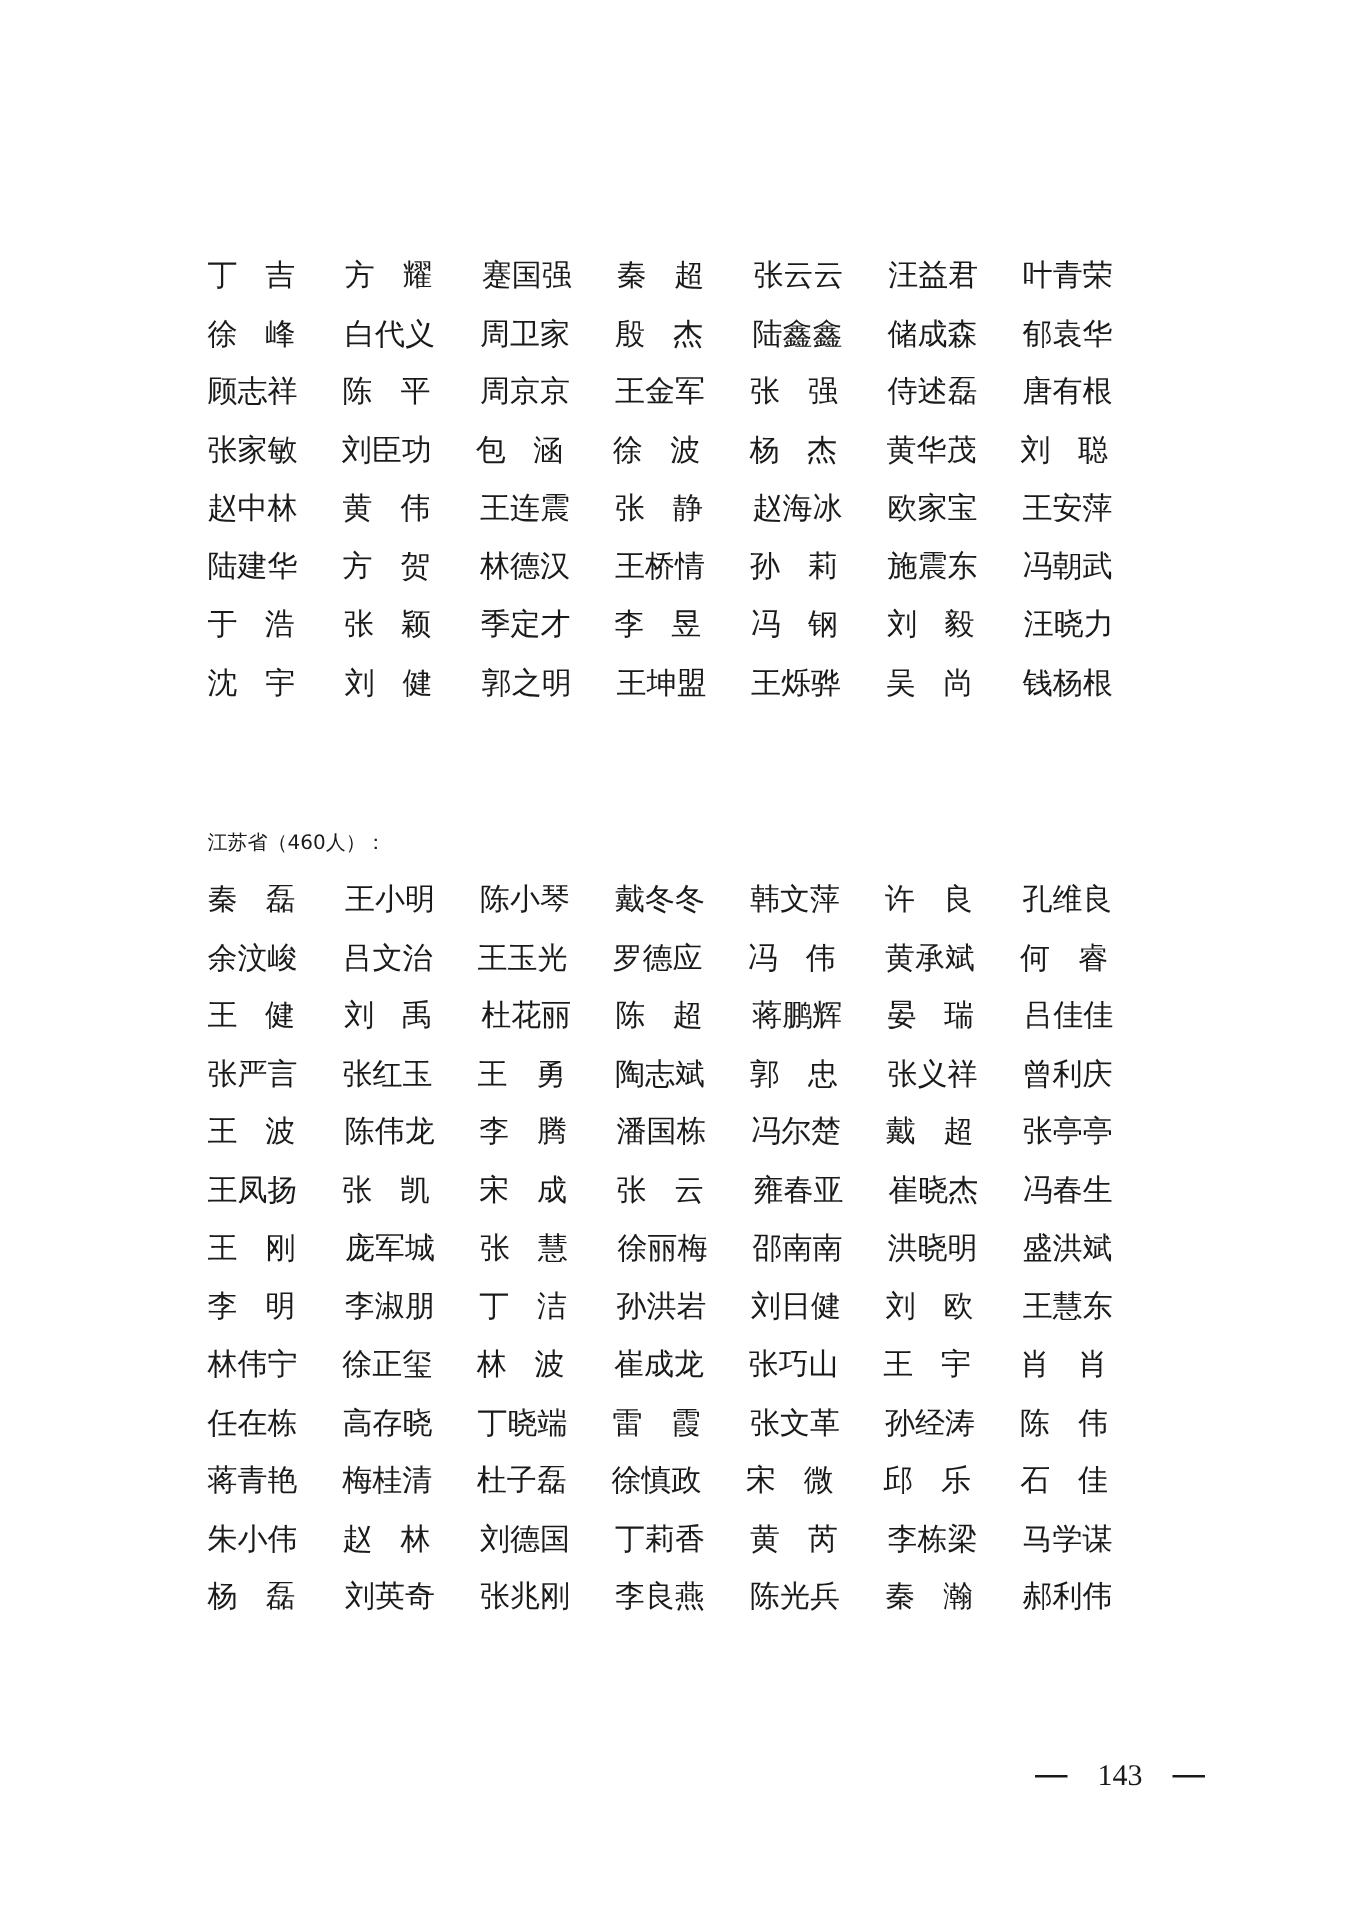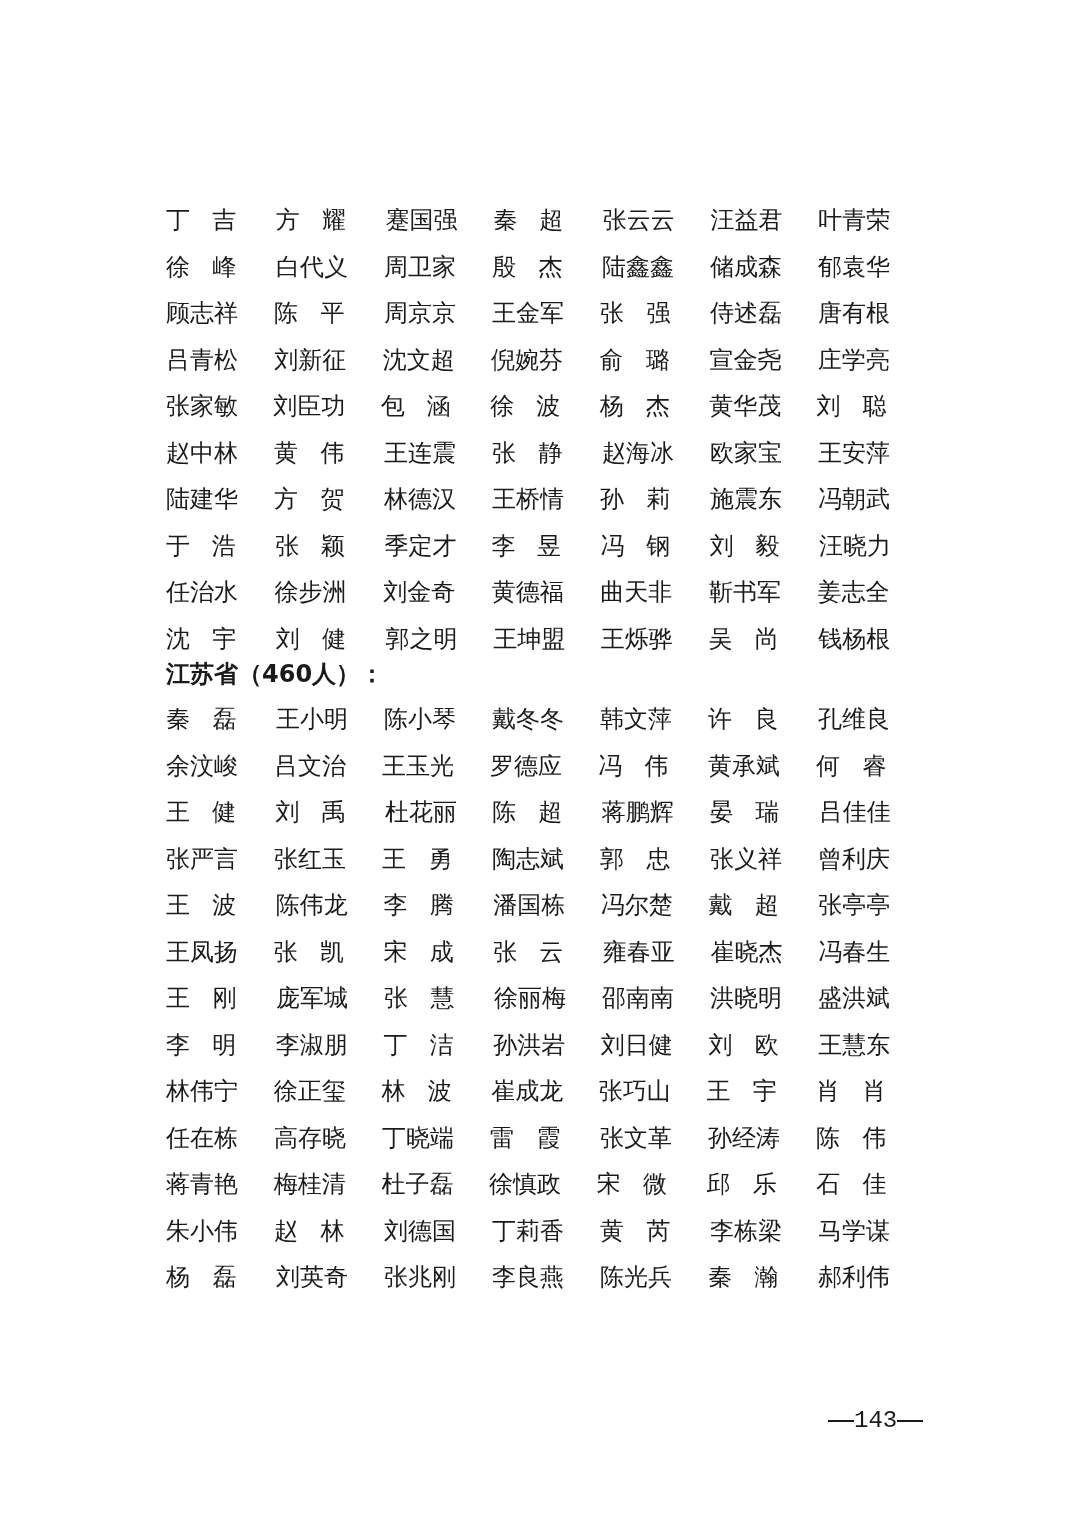--- a/index.html
+++ b/index.html
@@ -46,36 +46,36 @@
       justify-content: space-between;
       margin-right: 39.5px;
     }
     .name .ch {
       display: inline-block;
     }
     .heading {
       position: absolute;
       left: 166px;
       top: 659px;
-      font-size: 24px;
-      font-weight: bold;
+      font-size: 16px;
+      font-weight: normal;
       font-family: "DejaVu Sans", "Liberation Sans", sans-serif;
       line-height: 30px;
       white-space: nowrap;
     }
     .page-number {
       position: absolute;
       left: 828px;
       top: 1406px;
       font-size: 24px;
-      font-family: Liberation Mono, monospace;
+      font-family: Liberation Serif, serif;
       line-height: 30px;
       display: flex;
       align-items: center;
-      gap: 0;
+      gap: 24px;
     }
     .page-number .dash {
       display: inline-block;
       width: 26px;
       height: 2px;
       background: #1a1a1a;
     }
   </style>
 </head>
 <body>
@@ -124,32 +124,20 @@
         <div class="name">周京京</div>
         <div class="name">王金军</div>
         <div class="name two">
           <span class="ch">张</span>
           <span class="ch">强</span>
         </div>
         <div class="name">侍述磊</div>
         <div class="name">唐有根</div>
       </div>
       <div class="row">
-        <div class="name">吕青松</div>
-        <div class="name">刘新征</div>
-        <div class="name">沈文超</div>
-        <div class="name">倪婉芬</div>
-        <div class="name two">
-          <span class="ch">俞</span>
-          <span class="ch">璐</span>
-        </div>
-        <div class="name">宣金尧</div>
-        <div class="name">庄学亮</div>
-      </div>
-      <div class="row">
         <div class="name">张家敏</div>
         <div class="name">刘臣功</div>
         <div class="name two">
           <span class="ch">包</span>
           <span class="ch">涵</span>
         </div>
         <div class="name two">
           <span class="ch">徐</span>
           <span class="ch">波</span>
         </div>
@@ -209,29 +197,20 @@
         </div>
         <div class="name two">
           <span class="ch">冯</span>
           <span class="ch">钢</span>
         </div>
         <div class="name two">
           <span class="ch">刘</span>
           <span class="ch">毅</span>
         </div>
         <div class="name">汪晓力</div>
-      </div>
-      <div class="row">
-        <div class="name">任治水</div>
-        <div class="name">徐步洲</div>
-        <div class="name">刘金奇</div>
-        <div class="name">黄德福</div>
-        <div class="name">曲天非</div>
-        <div class="name">靳书军</div>
-        <div class="name">姜志全</div>
       </div>
       <div class="row">
         <div class="name two">
           <span class="ch">沈</span>
           <span class="ch">宇</span>
         </div>
         <div class="name two">
           <span class="ch">刘</span>
           <span class="ch">健</span>
         </div>

